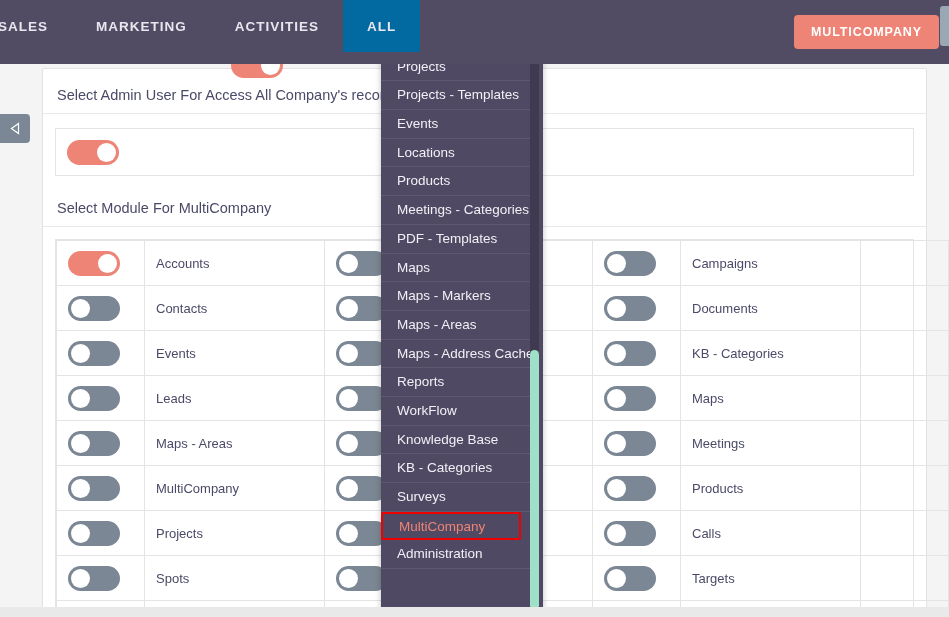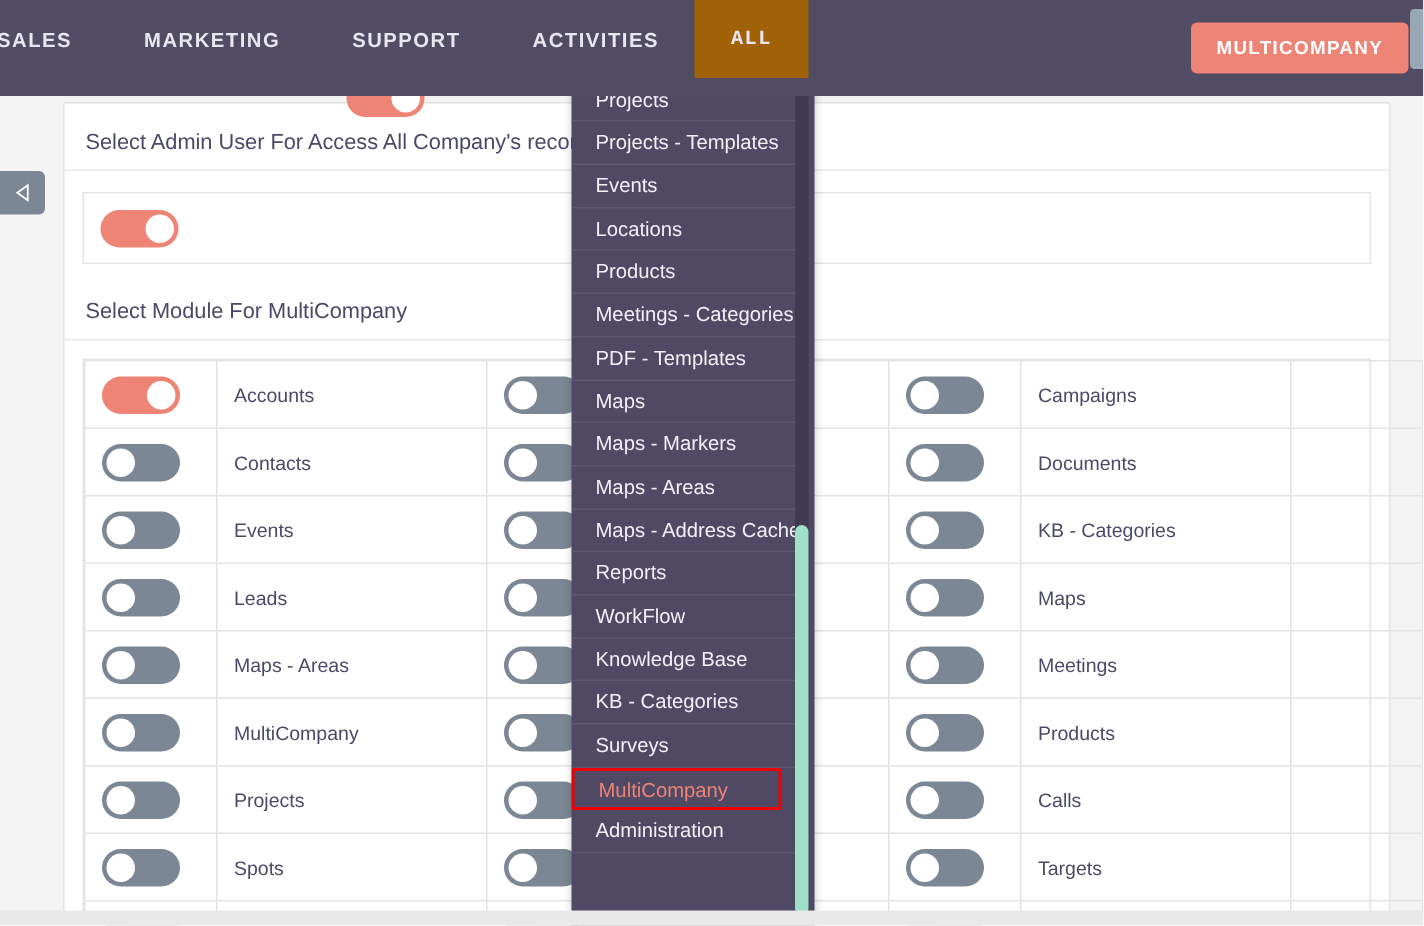--- a/index.html
+++ b/index.html
@@ -38,22 +38,21 @@
     padding: 0 24px;
     color: #e8e6ee;
     font-size: 13.5px;
     letter-spacing: 1.0px;
     font-weight: bold;
     height: 52px;
     cursor: pointer;
     white-space: nowrap;
   }
   .nav-item.active {
-    background: #a16207;
-    font-family: Liberation Mono, monospace;
+    background: #0369a1;
   }
   .topbar-right {
     margin-left: auto;
     display: flex; align-items: center;
     padding-right: 10px;
   }
   .mc-button {
     background: #ee8475;
     color: #ffffff;
     border: none;
@@ -238,21 +237,20 @@
 </style>
 </head>
 <body>
 
 <div id="app">
 
   <div class="topbar">
     <div class="nav-items">
         <div class="nav-item">SALES</div>
         <div class="nav-item">MARKETING</div>
-        <div class="nav-item">SUPPORT</div>
         <div class="nav-item">ACTIVITIES</div>
         <div class="nav-item active">ALL</div>
       </div>
     <div class="topbar-right">
       <button class="mc-button">MULTICOMPANY</button>
     </div>
     <div class="right-edge-tab"></div>
   </div>
 
   <div class="page-body">

